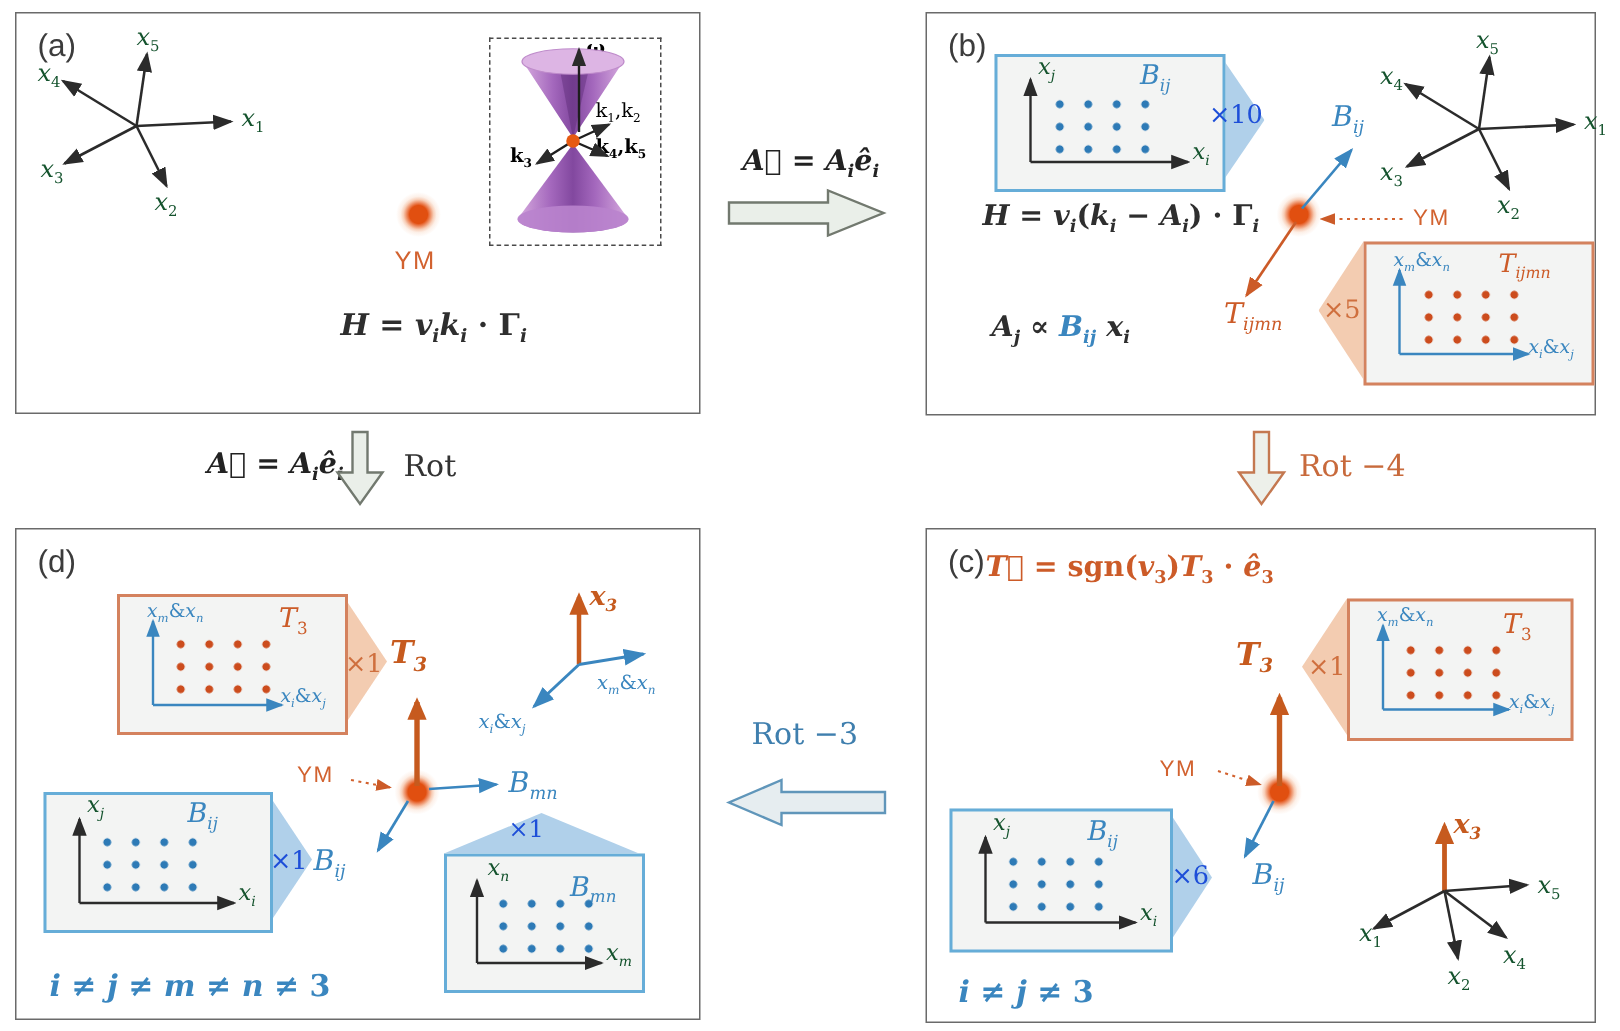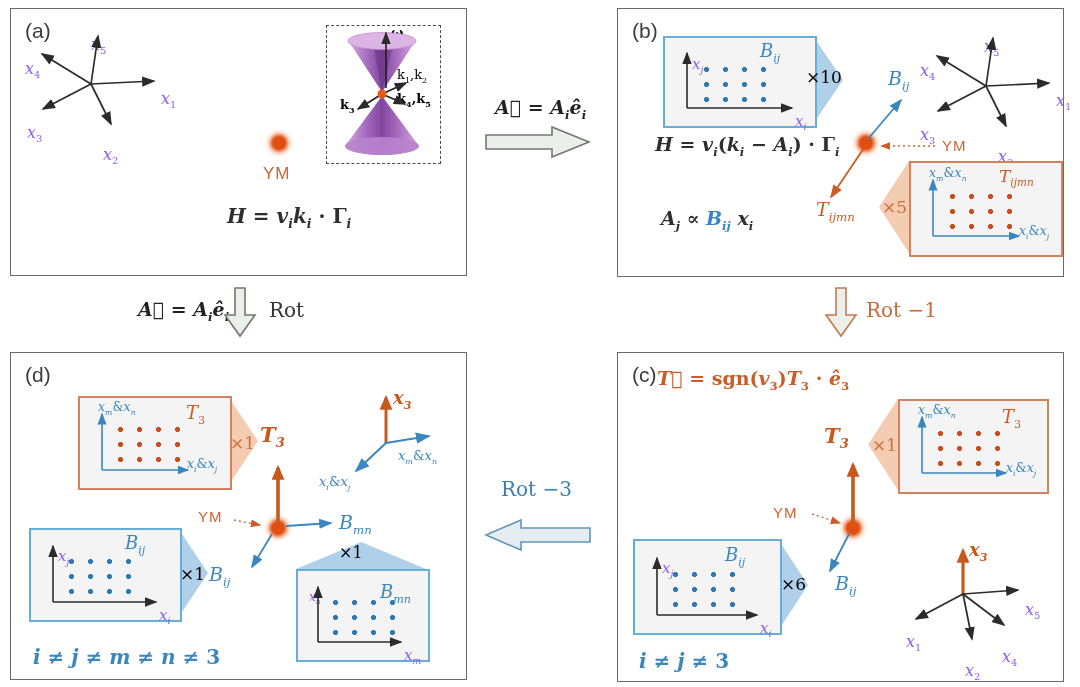--- a/index.html
+++ b/index.html
@@ -8,25 +8,25 @@
   .panel{position:absolute;border:1.6px solid #6a6a6a;background:#ffffff;}
   .tag{position:absolute;font-family:"Liberation Sans","DejaVu Sans",sans-serif;
        font-size:21px;color:#3c3c3c;}
   .lbl{position:absolute;white-space:nowrap;line-height:1.05;}
   .lbl i{font-style:italic;}
   sub{font-size:62%;line-height:0;}
   .ink{color:#2e2e2e;} .blue{color:#3a86bf;} .orange{color:#cc5b28;} .dkorange{color:#c65a1e;}
   .bold{font-weight:bold;}
   .eq{font-size:19px;font-weight:600;color:#2e2e2e;}
   .eqrow{position:absolute;white-space:nowrap;font-size:19px;font-weight:600;}
-  .axlbl{font-size:16px;color:#8b5cf6;margin-top:20px;}
+  .axlbl{font-size:16px;color:#14532d;}
   .ym-label{font-family:"Liberation Sans","DejaVu Sans",sans-serif;font-size:15px;
             letter-spacing:1px;color:#d2622f;text-align:center;}
   .mult{position:absolute;font-size:17px;z-index:4;}
-  .mb{color:#000000;text-align:center;} .mo{color:#cf6f3e;}
+  .mb{color:#1d4ed8;text-align:center;} .mo{color:#cf6f3e;}
   .mbox{position:absolute;background:#f3f4f3;z-index:2;}
   .bb{border:2px solid #66add8;} .bo{border:2px solid #d4825e;}
   .tri{position:absolute;z-index:1;}
   .tb{background:#b0d0ea;} .to{background:#f3ccb1;}
   .r{clip-path:polygon(0 0,100% 50%,0 100%);}
   .l{clip-path:polygon(100% 0,0 50%,100% 100%);}
   .u{clip-path:polygon(50% 0,100% 100%,0 100%);}
   .dots{position:absolute;}
   .db{background-image:radial-gradient(circle,#2d7ab6 2.5px,rgba(0,0,0,0) 2.8px);background-size:19px 15px;}
   .do{background-image:radial-gradient(circle,#cc4c1d 2.5px,rgba(0,0,0,0) 2.8px);background-size:19px 15px;}
@@ -271,21 +271,21 @@
       <span class="lbl blue" style="left:94px;top:4px;font-size:18px"><i>B</i><sub><i>ij</i></sub></span>
     </div>
 
     <div class="tri tb u" style="left:285px;top:189px;width:130px;height:27px"></div>
     <span class="mult mb" style="left:328px;top:190px;font-size:16px">×1</span>
     <div class="mbox bb" style="left:285px;top:216px;width:130px;height:89px">
       <svg class="overlay">
         <line x1="20" y1="71" x2="20" y2="16" stroke="#2b2b2b" stroke-width="1.6" marker-end="url(#mk-k)"></line>
         <line x1="20" y1="71" x2="103" y2="71" stroke="#2b2b2b" stroke-width="1.6" marker-end="url(#mk-k)"></line>
       </svg>
-      <span class="lbl axlbl" style="left:11px;top:0px;font-size:12px"><i>x</i><sub><i>n</i></sub></span>
+      <span class="lbl axlbl" style="left:27px;top:0px;font-size:15px"><i>x</i><sub><i>n</i></sub></span>
       <span class="lbl axlbl" style="left:106px;top:57px;font-size:15px"><i>x</i><sub><i>m</i></sub></span>
       <div class="dots db" style="left:28px;top:24px;width:76px;height:44px"></div>
       <span class="lbl blue" style="left:82px;top:12px;font-size:18px"><i>B</i><sub><i>mn</i></sub></span>
     </div>
 
     <span class="lbl blue bold" style="left:22px;top:294px;font-size:20px"><i>i</i> ≠ <i>j</i> ≠ <i>m</i> ≠ <i>n</i> ≠ 3</span>
   </div>
 
   <span class="lbl conn-label" style="left:495px;top:98px"><i>A⃗</i> = <i>A</i><sub><i>i</i></sub><i>ê</i><sub><i>i</i></sub></span>
   <svg class="blockarrow" style="left:483px;top:124px" width="110" height="36">
@@ -294,20 +294,20 @@
 
   <span class="lbl conn-label" style="left:138px;top:300px"><i>A⃗</i> = <i>A</i><sub><i>i</i></sub><i>ê</i><sub><i>i</i></sub></span>
   <svg class="blockarrow" style="left:222px;top:286px" width="36" height="54">
     <polygon points="13,2 13,29 3,29 18,50 33,29 23,29 23,2" fill="#eaefe9" stroke="#72796f" stroke-width="1.6"></polygon>
   </svg>
   <span class="lbl rot-label ink" style="left:269px;top:300px;color:#333">Rot</span>
 
   <svg class="blockarrow" style="left:823px;top:286px" width="36" height="54">
     <polygon points="13,2 13,29 3,29 18,50 33,29 23,29 23,2" fill="#edf0ea" stroke="#c47850" stroke-width="1.6"></polygon>
   </svg>
-  <span class="lbl rot-label orange" style="left:866px;top:300px;color:#c86a3c">Rot −1</span>
+  <span class="lbl rot-label orange" style="left:866px;top:300px;color:#c86a3c">Rot −4</span>
 
   <span class="lbl rot-label blue" style="left:501px;top:479px;color:#3f7fae">Rot −3</span>
   <svg class="blockarrow" style="left:483px;top:518px" width="110" height="34">
     <polygon points="107,10 38,10 38,2 3,17 38,32 38,24 107,24" fill="#e6edf0" stroke="#6096ba" stroke-width="1.6"></polygon>
   </svg>
 
 </div>
 
 </body></html>

